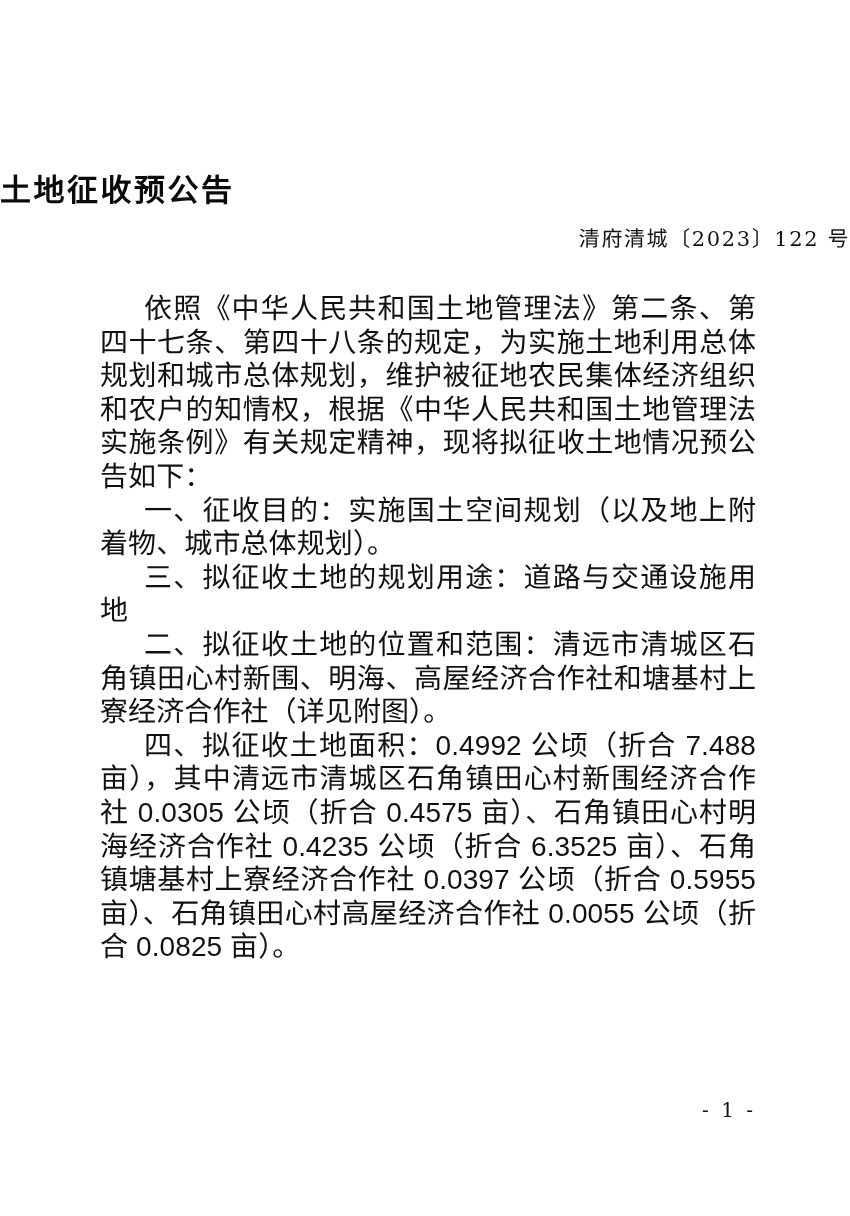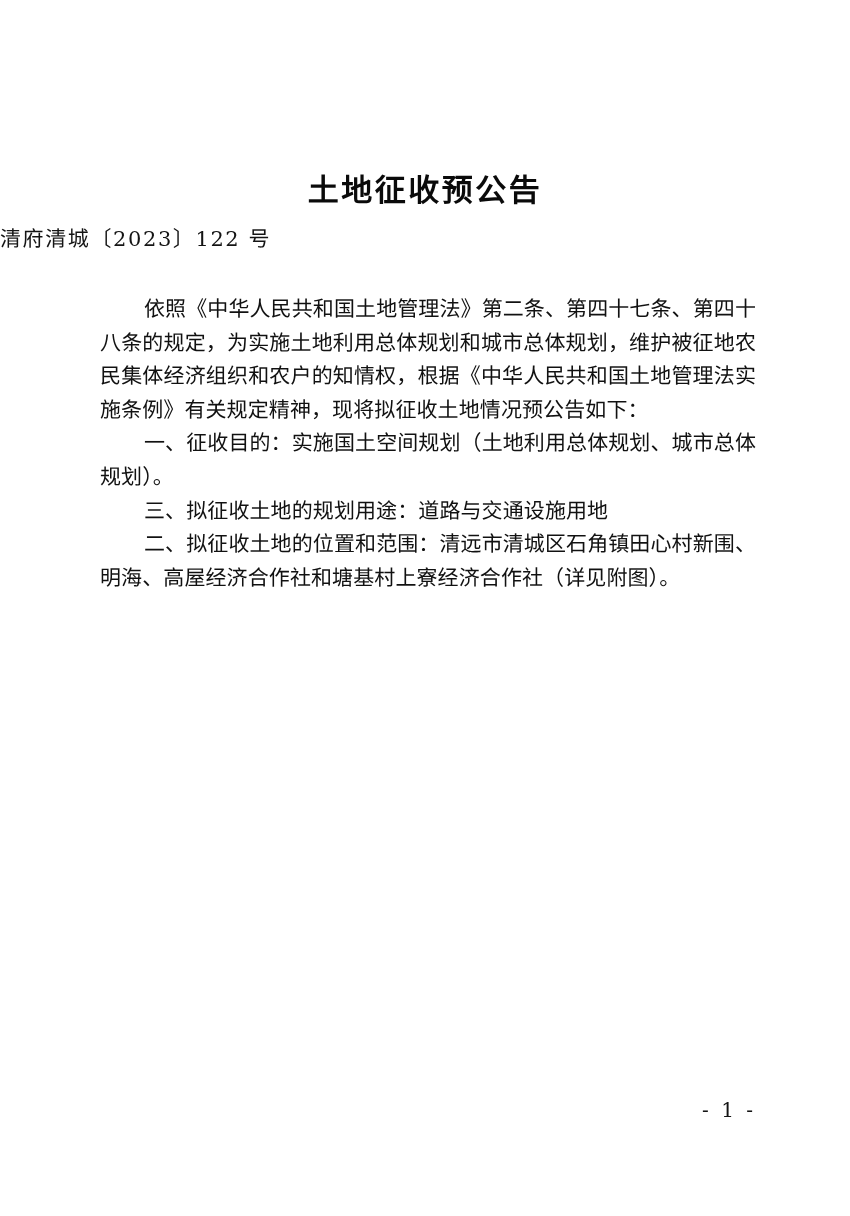--- a/index.html
+++ b/index.html
@@ -19,54 +19,54 @@
     
     box-sizing: border-box;
   }
 
   
   .doc-title {
     position: absolute;
     top: 152px;
     left: 0;
     width: 850px;
-    text-align: center;
+    text-align: left;
     font-family: "DejaVu Sans", "Liberation Sans", sans-serif;
     font-weight: 700;
     font-size: 31px;
     letter-spacing: 2.5px;
     color: #0a0a0a;
     line-height: 1.15;
     -webkit-font-smoothing: none;
   }
 
   .doc-number {
     position: absolute;
     top: 226px;
     left: 0;
     width: 850px;
-    text-align: left;
+    text-align: right;
     font-family: "DejaVu Serif", "Liberation Serif", serif;
     font-size: 21px;
     letter-spacing: 1.6px;
     color: #141414;
     line-height: 1.3;
   }
 
   
   .body-area {
     position: absolute;
     top: 292px;
     left: 100px;
     width: 656px;
   }
 
   .para {
     font-family: Liberation Sans, sans-serif;
-    font-size: 21px;
+    font-size: 28px;
     line-height: 33.6px;
     color: #111111;
     text-align: justify;
     text-align-last: left;
     text-justify: inter-character;
     letter-spacing: 0.1px;
     margin: 0;
     text-indent: 44px;
     word-break: break-all;
   }
@@ -90,25 +90,26 @@
 <div class="page">
 
   <h1 class="doc-title">土地征收预公告</h1>
 
   <div class="doc-number">清府清城〔2023〕122 号</div>
 
   <div class="body-area">
 
     <p class="para">依照《中华人民共和国土地管理法》第二条、第四十七条、第四十八条的规定，为实施土地利用总体规划和城市总体规划，维护被征地农民集体经济组织和农户的知情权，根据《中华人民共和国土地管理法实施条例》有关规定精神，现将拟征收土地情况预公告如下：</p>
 
-    <p class="para">一、征收目的：实施国土空间规划（土地利用总体规划、城市总体规划）。</p>
+    <p class="para">一、征收目的：实施国土空间规划（以及地上附着物、城市总体规划）。</p>
 
     <p class="para">三、拟征收土地的规划用途：道路与交通设施用地</p>
 
     <p class="para">二、拟征收土地的位置和范围：清远市清城区石角镇田心村新围、明海、高屋经济合作社和塘基村上寮经济合作社（详见附图）。</p>
 
+    <p class="para">四、拟征收土地面积：0.4992 公顷（折合 7.488 亩），其中清远市清城区石角镇田心村新围经济合作社 0.0305 公顷（折合 0.4575 亩）、石角镇田心村明海经济合作社 0.4235 公顷（折合 6.3525 亩）、石角镇塘基村上寮经济合作社 0.0397 公顷（折合 0.5955 亩）、石角镇田心村高屋经济合作社 0.0055 公顷（折合 0.0825 亩）。</p>
 
 
   </div>
 
   <div class="page-footer">- 1 -</div>
 
 </div>
 
 </body></html>

